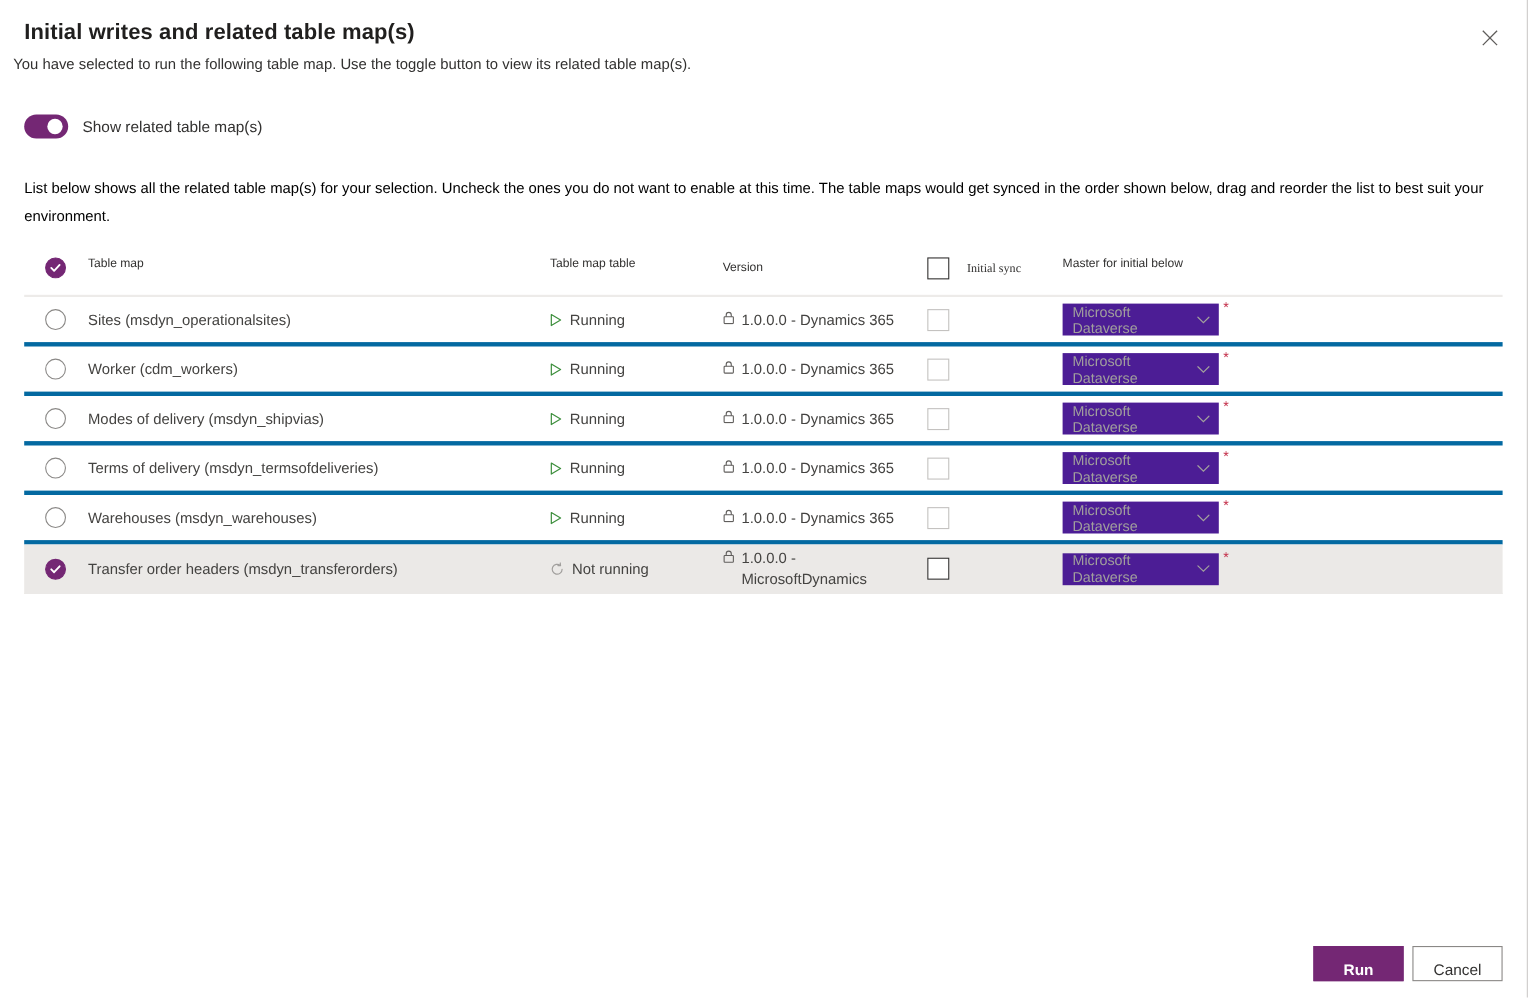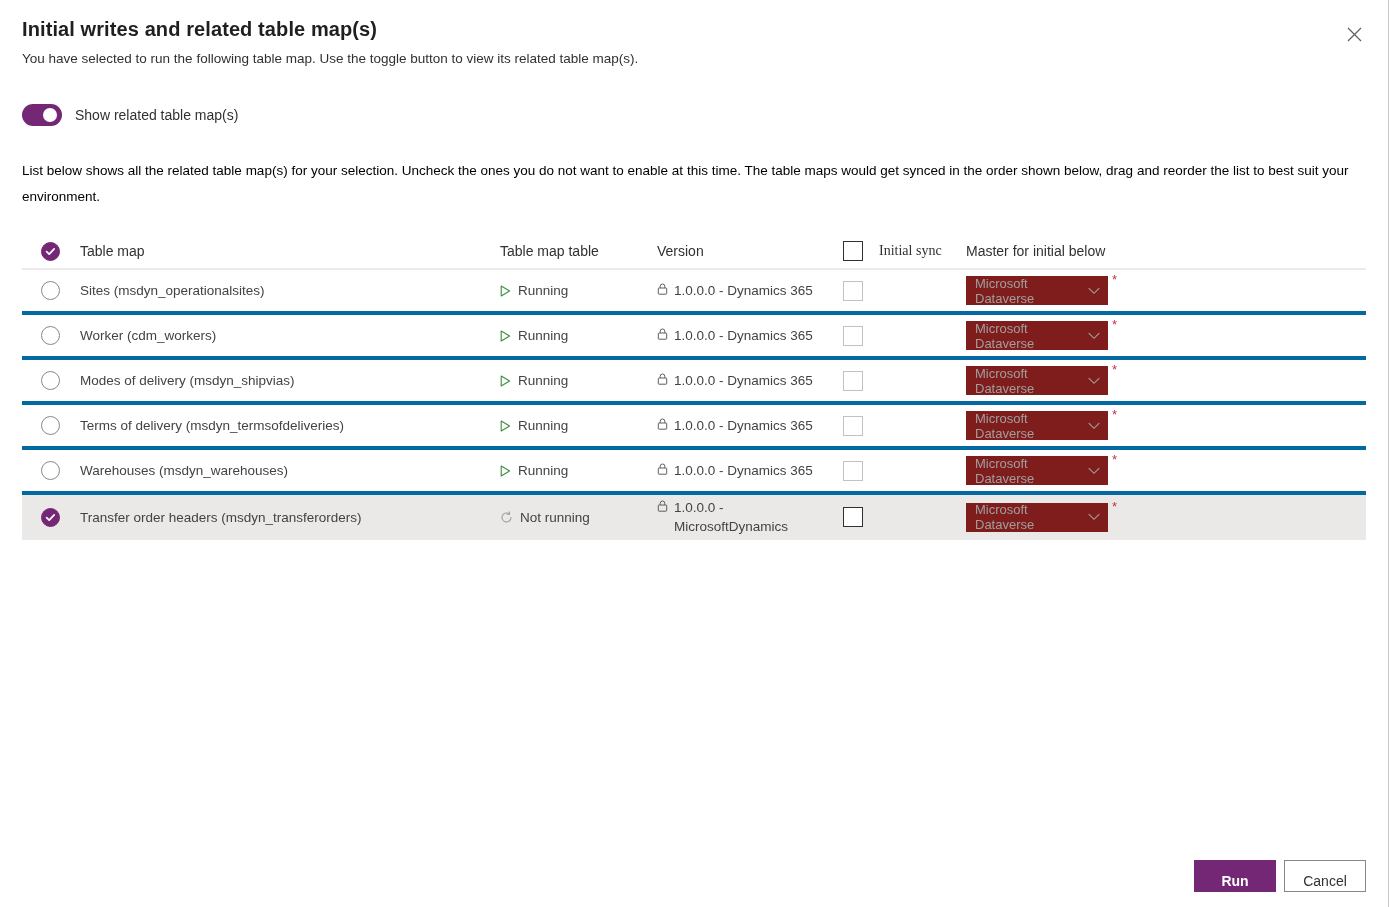--- a/index.html
+++ b/index.html
@@ -26,21 +26,21 @@
     position: absolute;
     left: 22px;
     top: 18px;
     font-size: 20px;
     font-weight: 600;
     color: #201f1e;
     letter-spacing: 0.1px;
   }
   .dlg-subtitle {
     position: absolute;
-    left: 22px;
+    left: 12px;
     top: 51px;
     font-size: 13.5px;
     color: #323130;
   }
   .close-btn {
     position: absolute;
     right: 18px;
     top: 18px;
     width: 32px;
     height: 32px;
@@ -99,24 +99,24 @@
 
   
   .tbl {
     position: absolute;
     left: 22px;
     top: 234px;
     width: 1344px;
   }
   .thead {
     display: flex;
-    align-items: center;
+    align-items: flex-start;
     height: 36px;
     border-bottom: 2px solid #edebe9;
-    font-size: 14px;
+    font-size: 11px;
     color: #323130;
   }
   .trow {
     display: flex;
     align-items: center;
     min-height: 45px;
     border-bottom: 4px solid #0369a1;
     font-size: 13.5px;
     color: #444341;
   }
@@ -164,21 +164,21 @@
   
   .icon-play  { color: #3c8e3c; display: inline-flex; }
   .icon-notrun{ color: #a19f9d; display: inline-flex; }
   .icon-lock  { color: #605e5c; display: inline-flex; padding-top: 2px; }
 
   
   .dd-wrap { display:flex; align-items:flex-start; }
   .dropdown {
     width: 142px;
     height: 29px;
-    background: #7f1d1d;
+    background: #4c1d95;
     display: flex;
     align-items: center;
     justify-content: space-between;
     padding: 0 8px 0 9px;
     color: #a19f9d;
     font-size: 13px;
     cursor: default;
   }
   .dropdown .chev { color: #a19f9d; display:inline-flex; }
   .asterisk {

